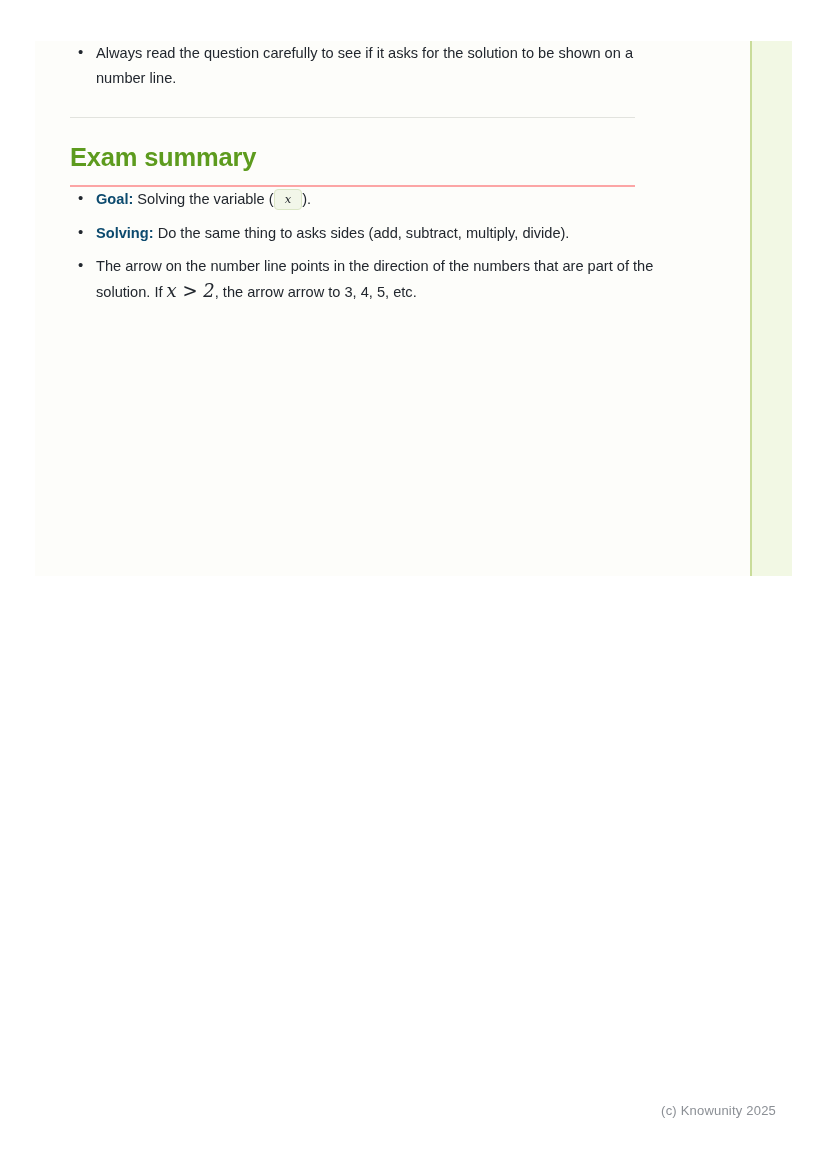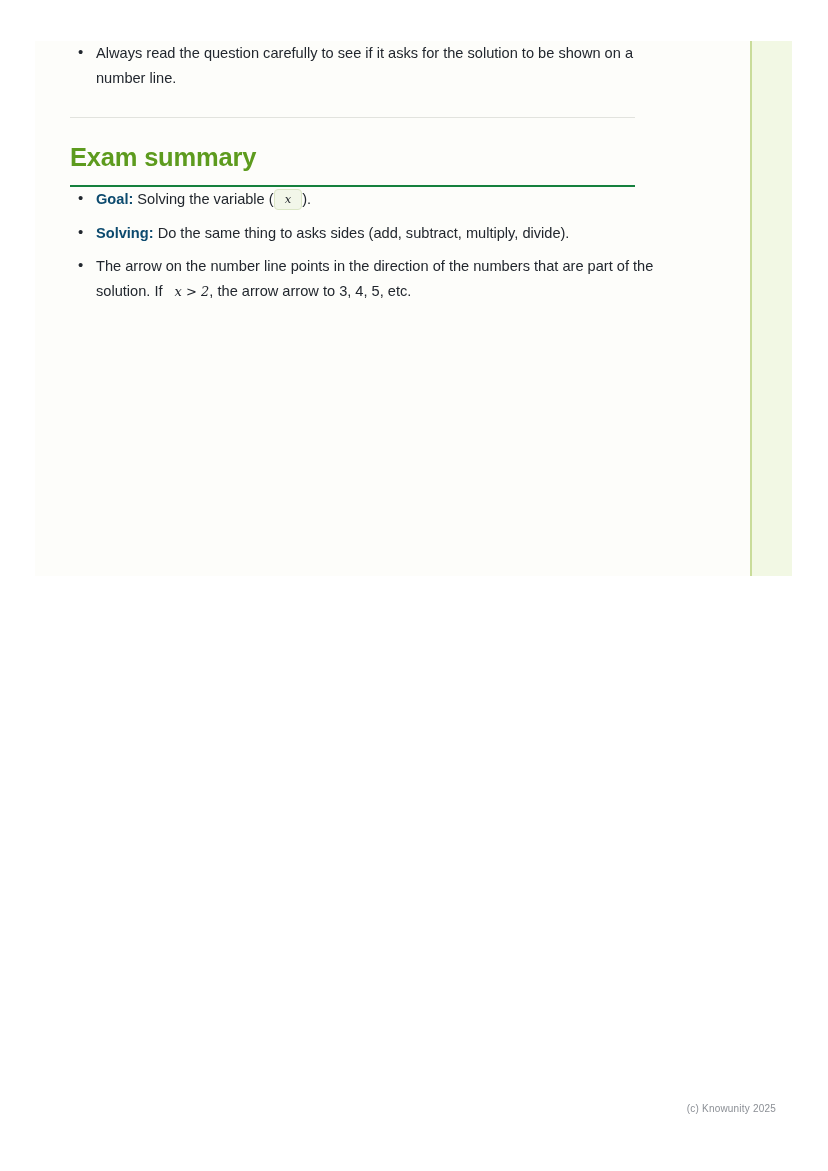--- a/index.html
+++ b/index.html
@@ -98,21 +98,21 @@
     width: 565px;
   }
 
   h2.section-title {
     font-size: 25.5px;
     line-height: 32px;
     font-weight: bold;
     color: #5d9b1e;
     margin: 23px 0 0 0;
     padding: 0 0 12px 0;
-    border-bottom: 2px solid #15803d;
+    border-bottom: 2px solid #fca5a5;
     width: 565px;
     letter-spacing: -0.2px;
   }
 
   .summary-list { margin-top: 18px; }
 
   strong { font-weight: bold; color: #0c4a6e; }
 
   
   code.chip {
@@ -136,30 +136,29 @@
     font-size: 11.5px;
     padding: 3px 10px;
   }
   .mathsym {
     font-family: "DejaVu Serif", serif;
     font-size: 14.5px;
   }
   .mathvar {
     font-family: "DejaVu Serif", serif;
     font-style: italic;
-    font-size: 13px;
-    margin-left: 8px;
+    font-size: 18px;
   }
 
   
   .footer {
     position: absolute;
     right: 52px;
     top: 1103px;
-    font-size: 10px;
+    font-size: 13px;
     color: #8b8f95;
     letter-spacing: 0.2px;
   }
 </style>
 </head>
 <body>
 
 <div class="sheet">
   <div class="sheet-accent"></div>
 

